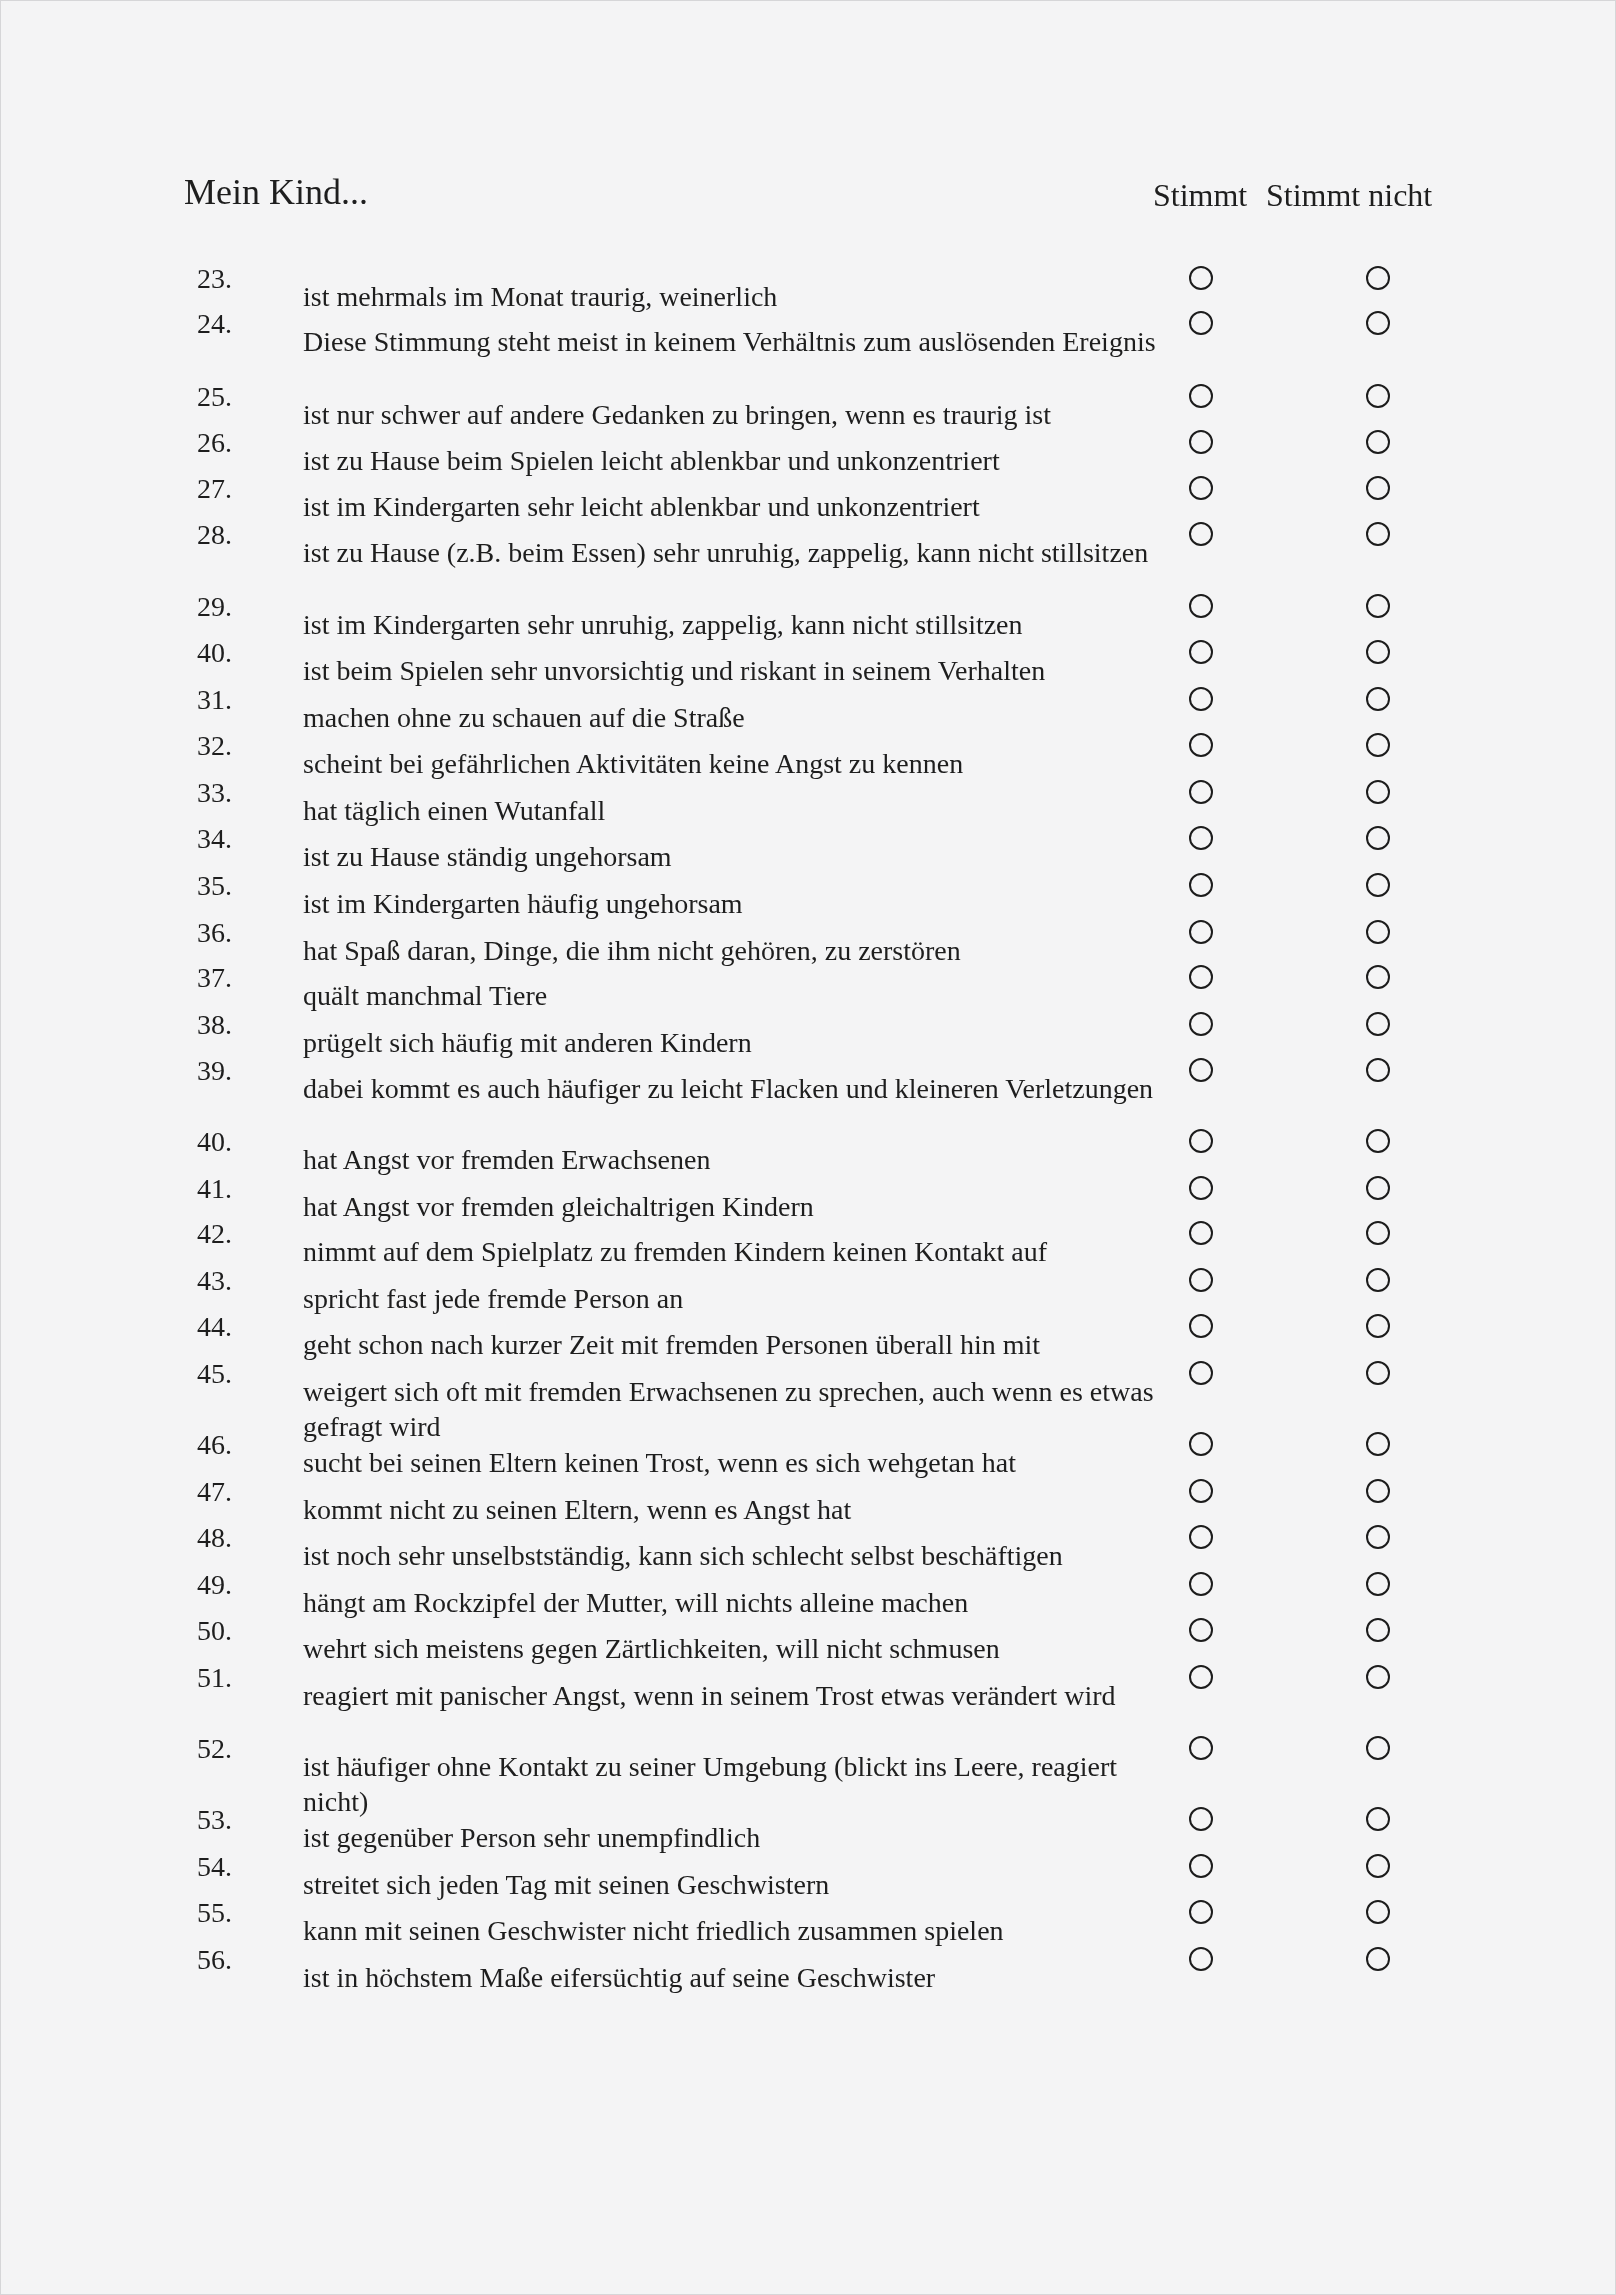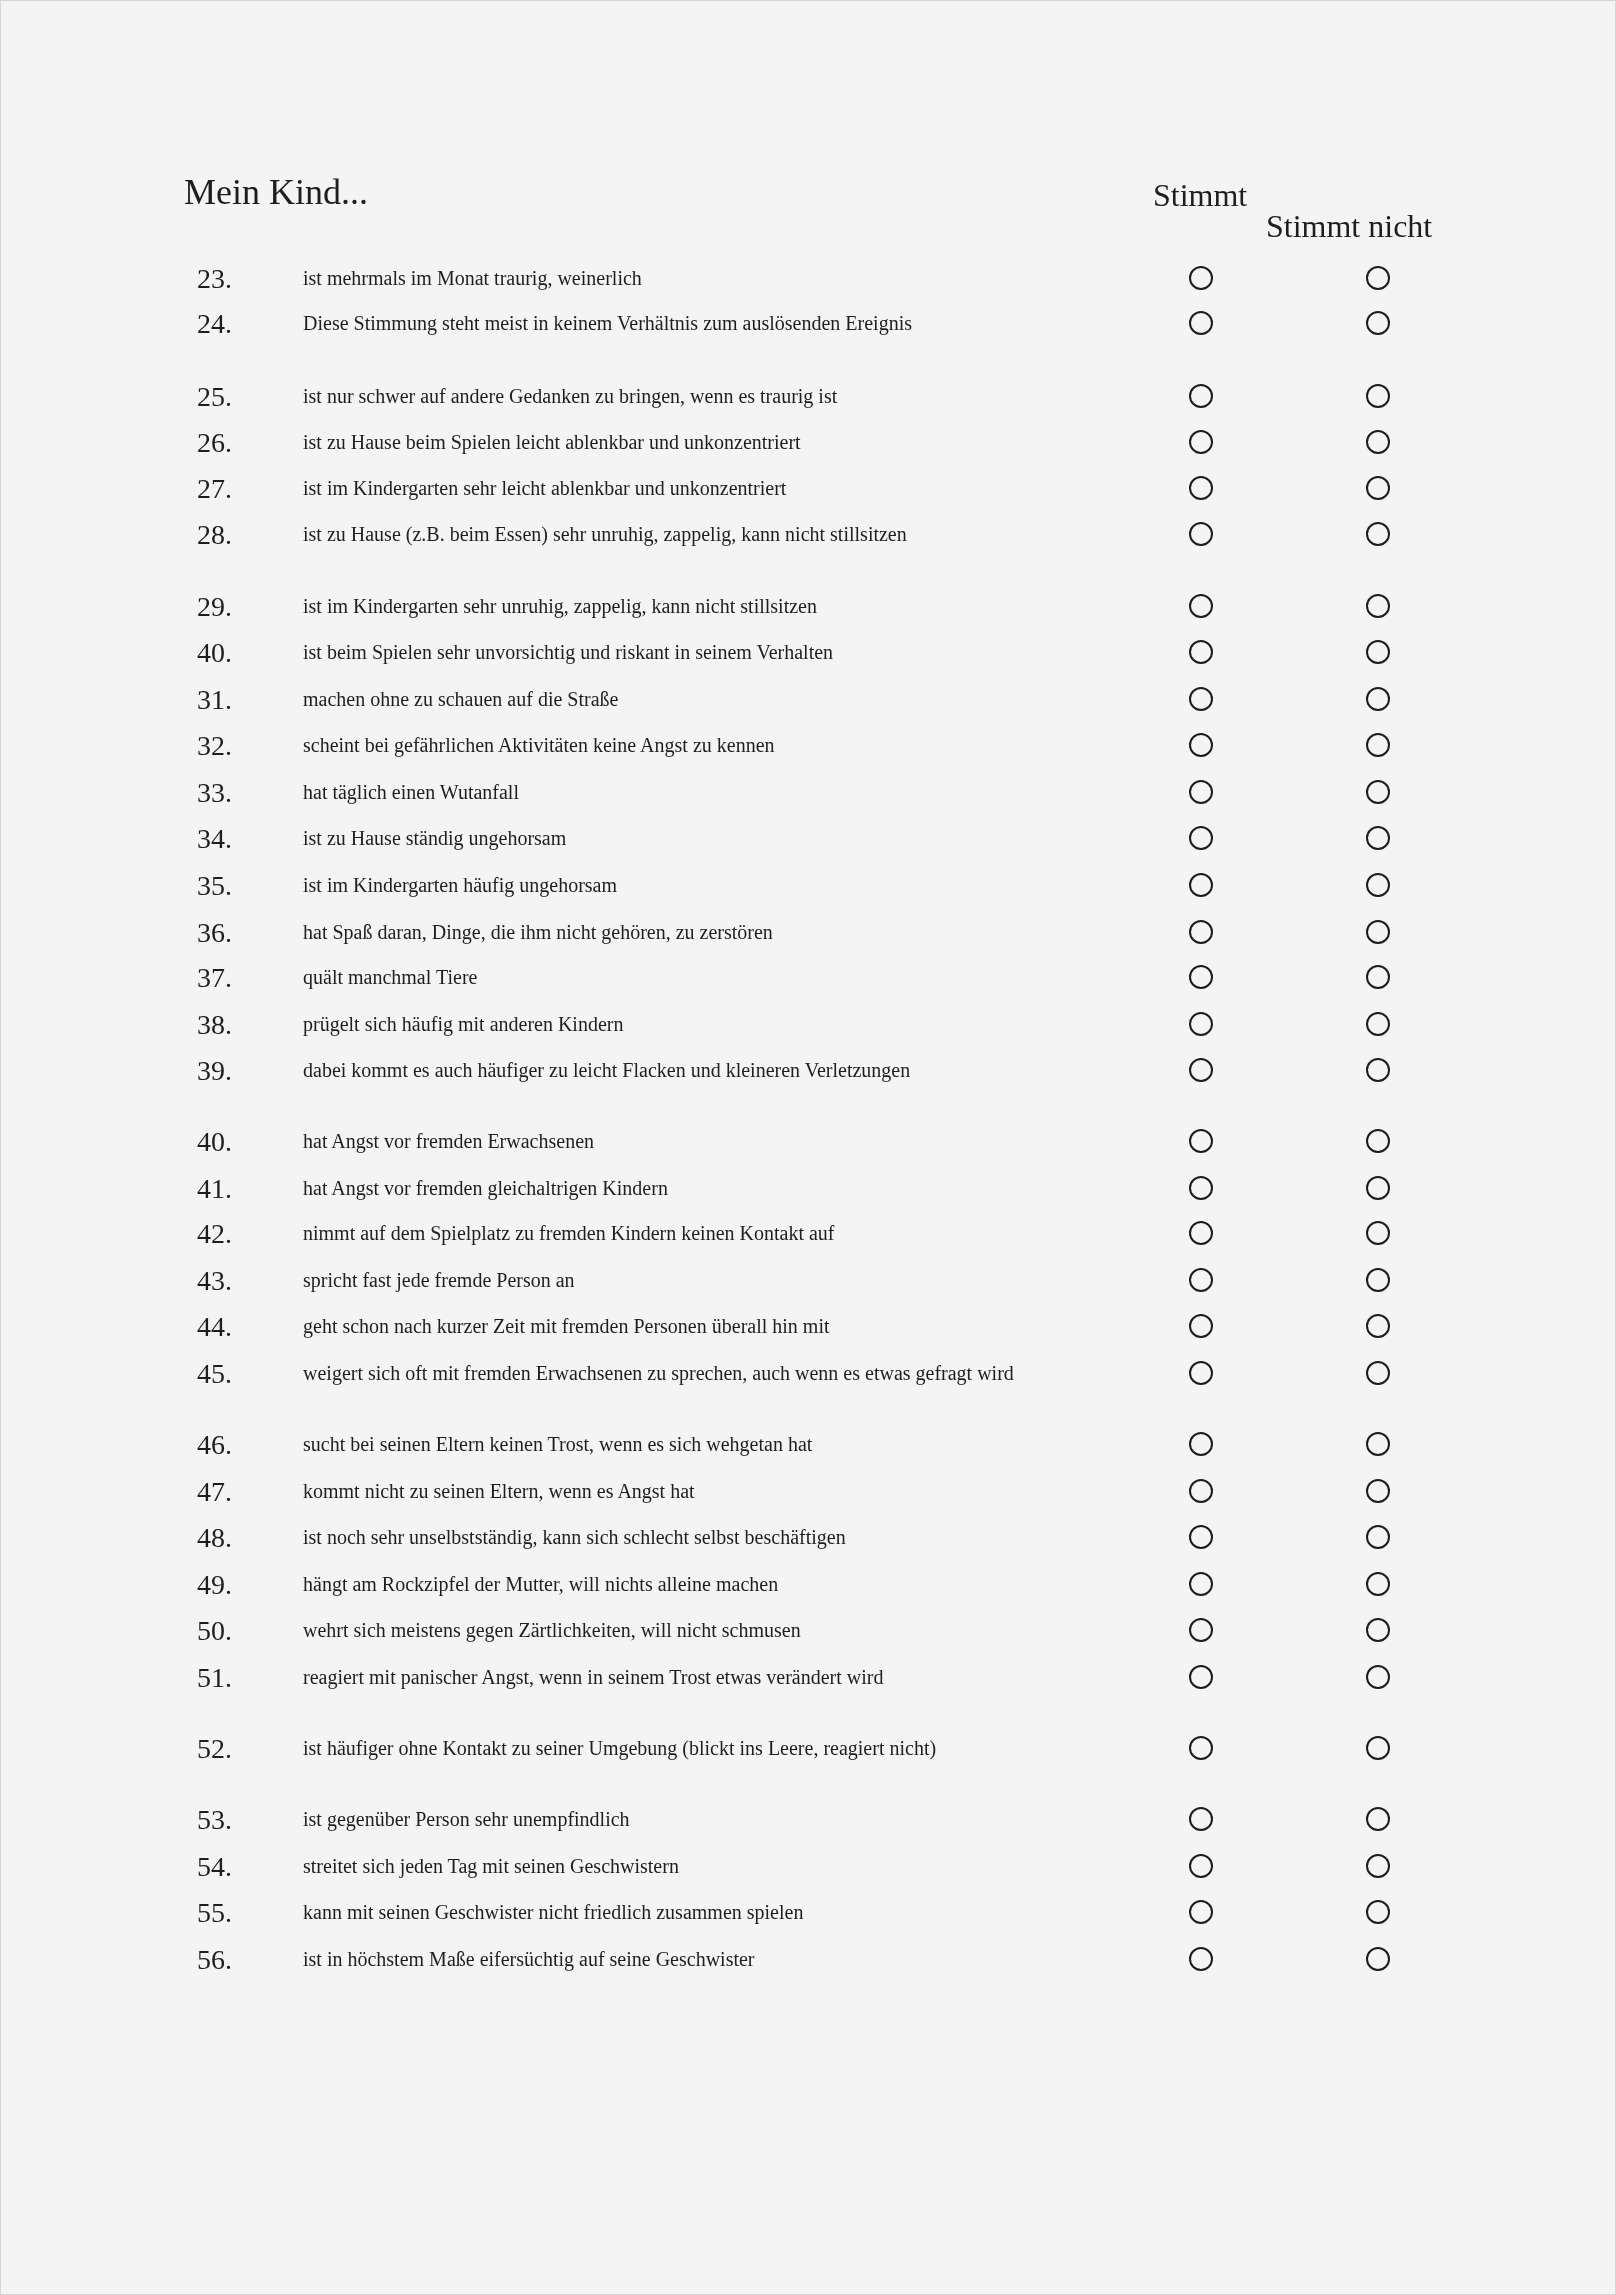--- a/index.html
+++ b/index.html
@@ -32,21 +32,21 @@
       white-space: nowrap;
     }
     .col-header {
       position: absolute;
       top: 179px;
       font-size: 32px;
       line-height: 1;
       white-space: nowrap;
     }
     .col-header.yes { left: 1153px; }
-    .col-header.no { left: 1266px; margin-top: 31px; }
+    .col-header.no { left: 1266px; }
 
     .items {
       position: absolute;
       left: 0;
       top: 0;
       width: 1617px;
     }
     .item {
       position: absolute;
       left: 0;
@@ -56,23 +56,23 @@
       position: absolute;
       left: 197px;
       top: 0;
       font-size: 28px;
       line-height: 35px;
       white-space: nowrap;
     }
     .item-text {
       position: absolute;
       left: 303px;
-      top: 0;
+      top: 18px;
       width: 869px;
-      font-size: 20px;
+      font-size: 28px;
       line-height: 35px;
     }
     .radio {
       position: absolute;
       top: 5.4px;
       width: 20px;
       height: 20px;
       border: 2.7px solid #1c1c1c;
       border-radius: 50%;
       background: transparent;

